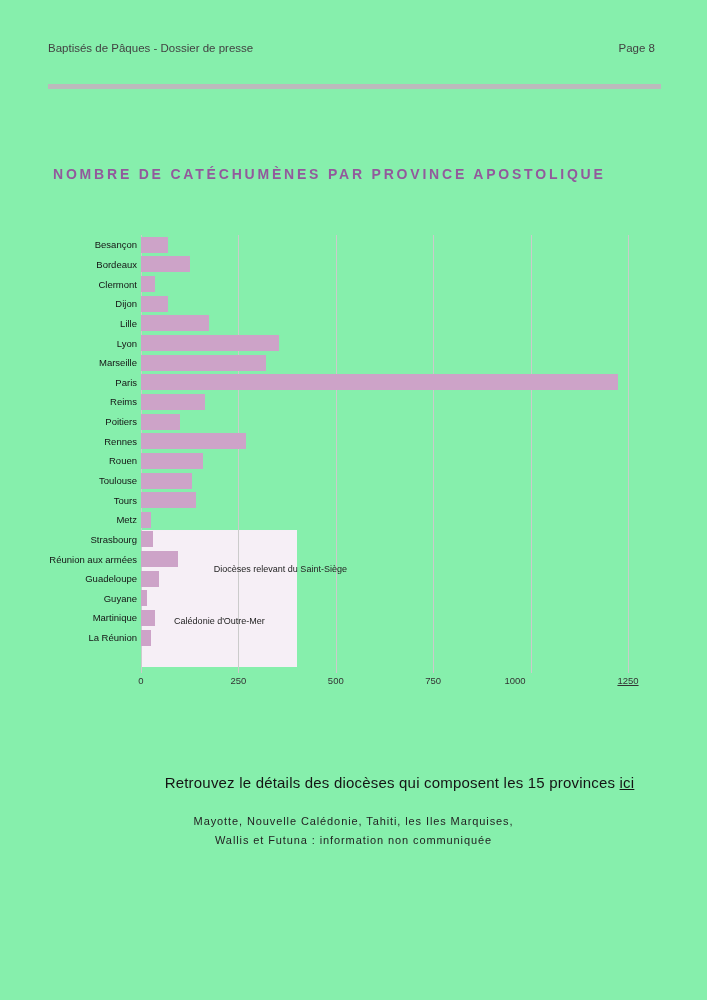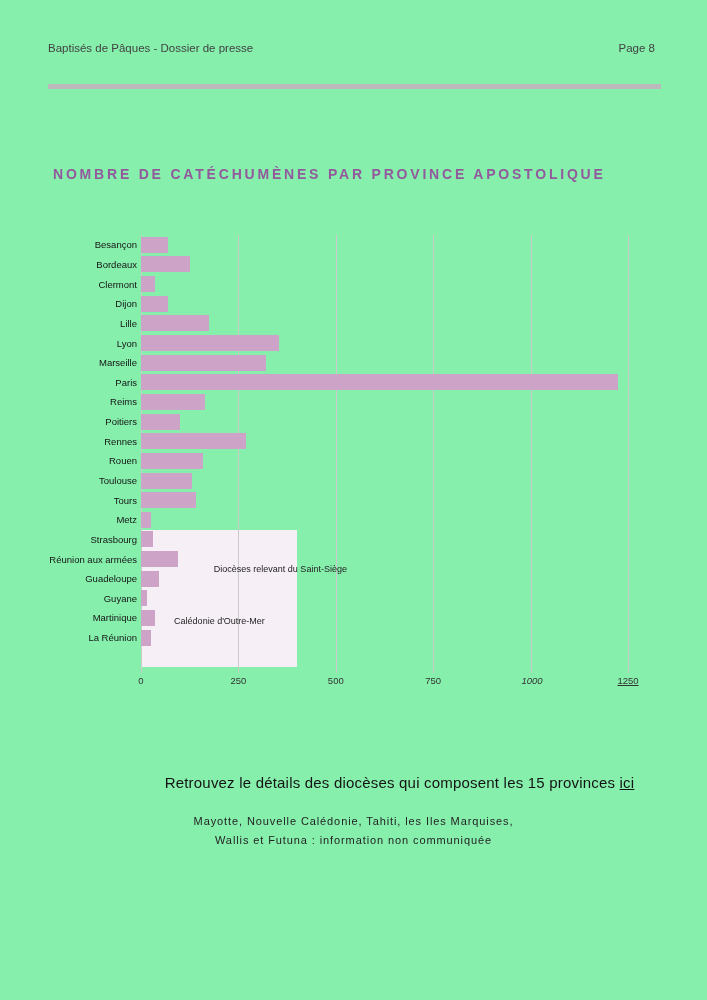--- a/index.html
+++ b/index.html
@@ -48,21 +48,21 @@
         <div class="hl-box" style="left: 0px; width: 155.84px; top: 294.75px; height: 137.55px; background: rgb(246, 239, 246);"></div>
         <div class="gridline" style="left: 0px; height: 438.3px; background: rgb(203, 203, 203);"></div>
         <div class="xaxis-label" style="left: 0px; top: 440.3px;">0</div>
         <div class="gridline" style="left: 97.4px; height: 438.3px; background: rgb(203, 203, 203);"></div>
         <div class="xaxis-label" style="left: 97.4px; top: 440.3px;">250</div>
         <div class="gridline" style="left: 194.8px; height: 438.3px; background: rgb(203, 203, 203);"></div>
         <div class="xaxis-label" style="left: 194.8px; top: 440.3px;">500</div>
         <div class="gridline" style="left: 292.2px; height: 438.3px; background: rgb(203, 203, 203);"></div>
         <div class="xaxis-label" style="left: 292.2px; top: 440.3px;">750</div>
         <div class="gridline" style="left: 389.6px; height: 438.3px; background: rgb(203, 203, 203);"></div>
-        <div class="xaxis-label" style="left: 391px; top: 440.3px; font-style: italic;">1000</div>
+        <div class="xaxis-label" style="left: 374px; top: 440.3px;">1000</div>
         <div class="gridline" style="left: 487px; height: 438.3px; background: rgb(203, 203, 203);"></div>
         <div class="xaxis-label" style="left: 487px; top: 440.3px; text-decoration: underline;">1250</div>
       </div>
     <div class="rows">
         <div class="crow">
           <div class="clabel">Besançon</div>
           <div class="ctrack">
             <div class="cbar" style="width: 27.272px; background: rgb(205, 163, 200);"></div>
           </div>
         </div>

